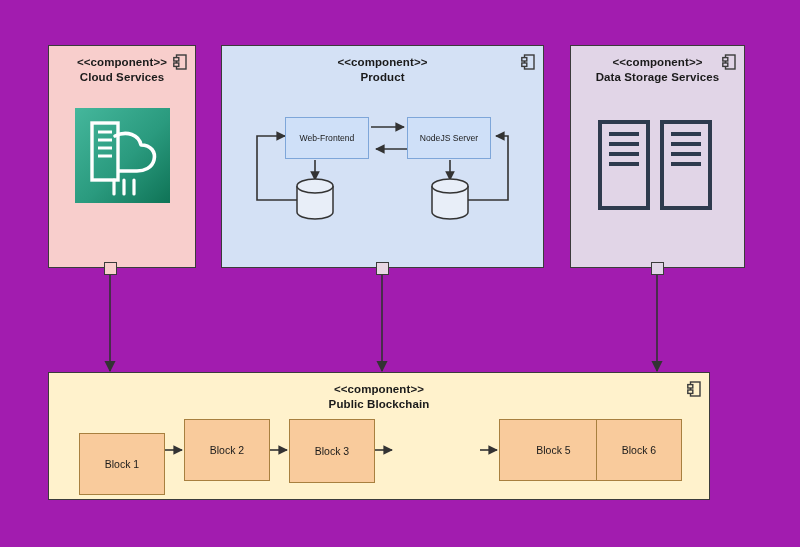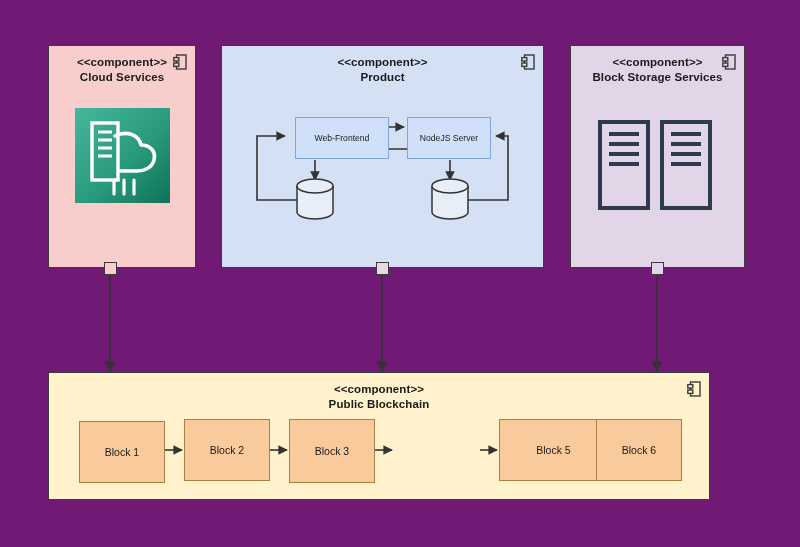--- a/index.html
+++ b/index.html
@@ -7,21 +7,21 @@
     padding: 0;
     background: #ffffff;
   }
   body {
     font-family: "Liberation Sans", sans-serif;
   }
   #canvas {
     position: relative;
     width: 800px;
     height: 547px;
-    background: #701a75;
+    background: #a21caf;
     overflow: hidden;
   }
   svg.layer {
     position: absolute;
     left: 0;
     top: 0;
     width: 800px;
     height: 547px;
   }
   .comp-box {
@@ -161,33 +161,33 @@
       <path d="M 297 186 L 297 212 A 18 7 0 0 0 333 212 L 333 186" fill="#e8eef8" stroke="#333333" stroke-width="1.5"></path>
       <ellipse cx="315" cy="186" rx="18" ry="7" fill="#e8eef8" stroke="#333333" stroke-width="1.5"></ellipse>
     </g>
 
     <g>
       <path d="M 432 186 L 432 212 A 18 7 0 0 0 468 212 L 468 186" fill="#e8eef8" stroke="#333333" stroke-width="1.5"></path>
       <ellipse cx="450" cy="186" rx="18" ry="7" fill="#e8eef8" stroke="#333333" stroke-width="1.5"></ellipse>
     </g>
   </svg>
 
-  <div class="inner-box" style="left:295px; top:117px; width:94px; height:42px;">
+  <div class="inner-box" style="left:285px; top:117px; width:84px; height:42px;">
     <span>Web-Frontend</span>
   </div>
   <div class="inner-box" style="left:407px; top:117px; width:84px; height:42px;text-align:center;">
     <span>NodeJS Server</span>
   </div>
 
   <div class="port" style="left:376px; top:262px; background:#e8d7e4;"></div>
 
   <div class="comp-box" style="left:570px; top:45px; width:175px; height:223px; background:#e1d5e7;">
     <div class="comp-title">
       <span class="comp-stereo">&lt;&lt;component&gt;&gt;</span>
-      <span class="comp-name">Block Storage Services</span>
+      <span class="comp-name">Data Storage Services</span>
     </div>
     <svg class="comp-icon" style="right:8px; top:8px;" viewBox="0 0 14 16">
       <rect x="3.5" y="1" width="9.5" height="14" fill="none" stroke="#3b3b3b" stroke-width="1.4"></rect>
       <rect x="0.8" y="3.6" width="5" height="3.4" fill="#e1d5e7" stroke="#3b3b3b" stroke-width="1.4"></rect>
       <rect x="0.8" y="9" width="5" height="3.4" fill="#e1d5e7" stroke="#3b3b3b" stroke-width="1.4"></rect>
     </svg>
     <svg style="position:absolute; left:25px; top:72px;" width="125" height="95" viewBox="0 0 125 95">
 
       <rect x="4" y="4" width="48" height="86" fill="none" stroke="#2e3b4e" stroke-width="4"></rect>
       <line x1="13" y1="16" x2="43" y2="16" stroke="#2e3b4e" stroke-width="4"></line>
@@ -233,21 +233,21 @@
         <path d="M 0 0 L 10 5 L 0 10 z" fill="#333333"></path>
       </marker>
     </defs>
     <line x1="165" y1="450" x2="182" y2="450" stroke="#333333" stroke-width="1.6" marker-end="url(#arrowChain)"></line>
     <line x1="270" y1="450" x2="287" y2="450" stroke="#333333" stroke-width="1.6" marker-end="url(#arrowChain)"></line>
     <line x1="375" y1="450" x2="392" y2="450" stroke="#333333" stroke-width="1.6" marker-end="url(#arrowChain)"></line>
     <line x1="480" y1="450" x2="497" y2="450" stroke="#333333" stroke-width="1.6" marker-end="url(#arrowChain)"></line>
     <line x1="585" y1="450" x2="594" y2="450" stroke="#333333" stroke-width="1.6" marker-end="url(#arrowChain)"></line>
   </svg>
 
-  <div class="block" style="left:79px; top:421px; width:86px; height:62px;">
+  <div class="block" style="left:79px; top:433px; width:86px; height:62px;">
     <span>Block 1</span>
   </div>
   <div class="block" style="left:184px; top:419px; width:86px; height:62px;">
     <span>Block 2</span>
   </div>
   <div class="block" style="left:289px; top:419px; width:86px; height:64px;">
     <span>Block 3</span>
   </div>
   <div class="block" style="left:499px; top:419px; width:109px; height:62px;">
     <span>Block 5</span>

